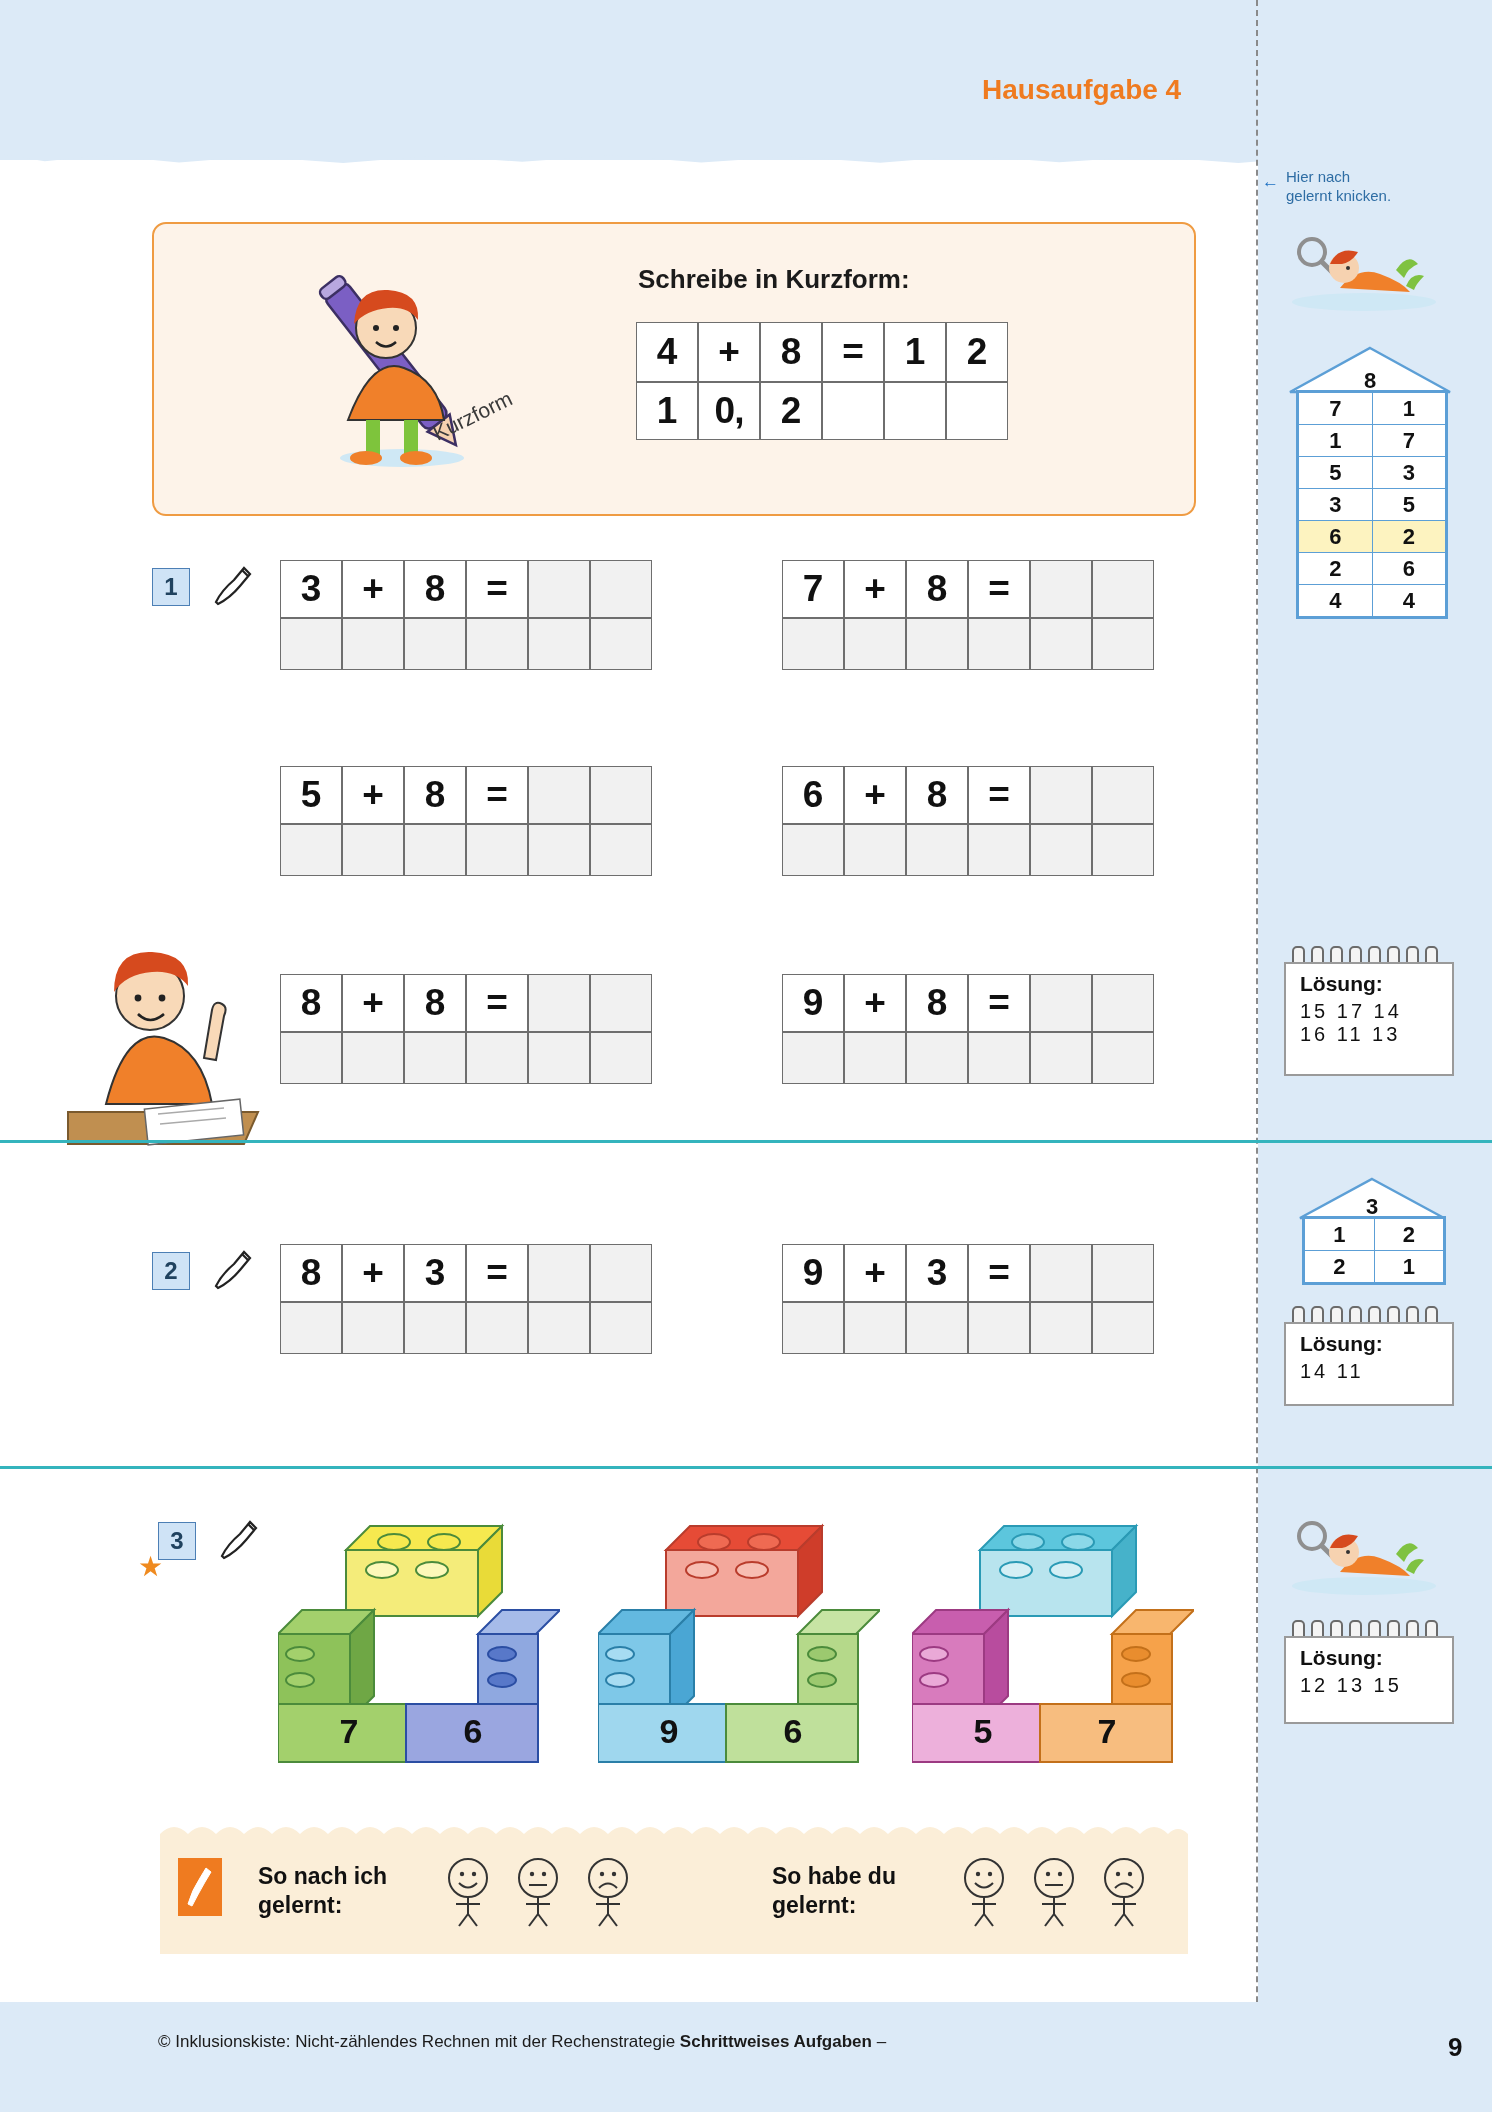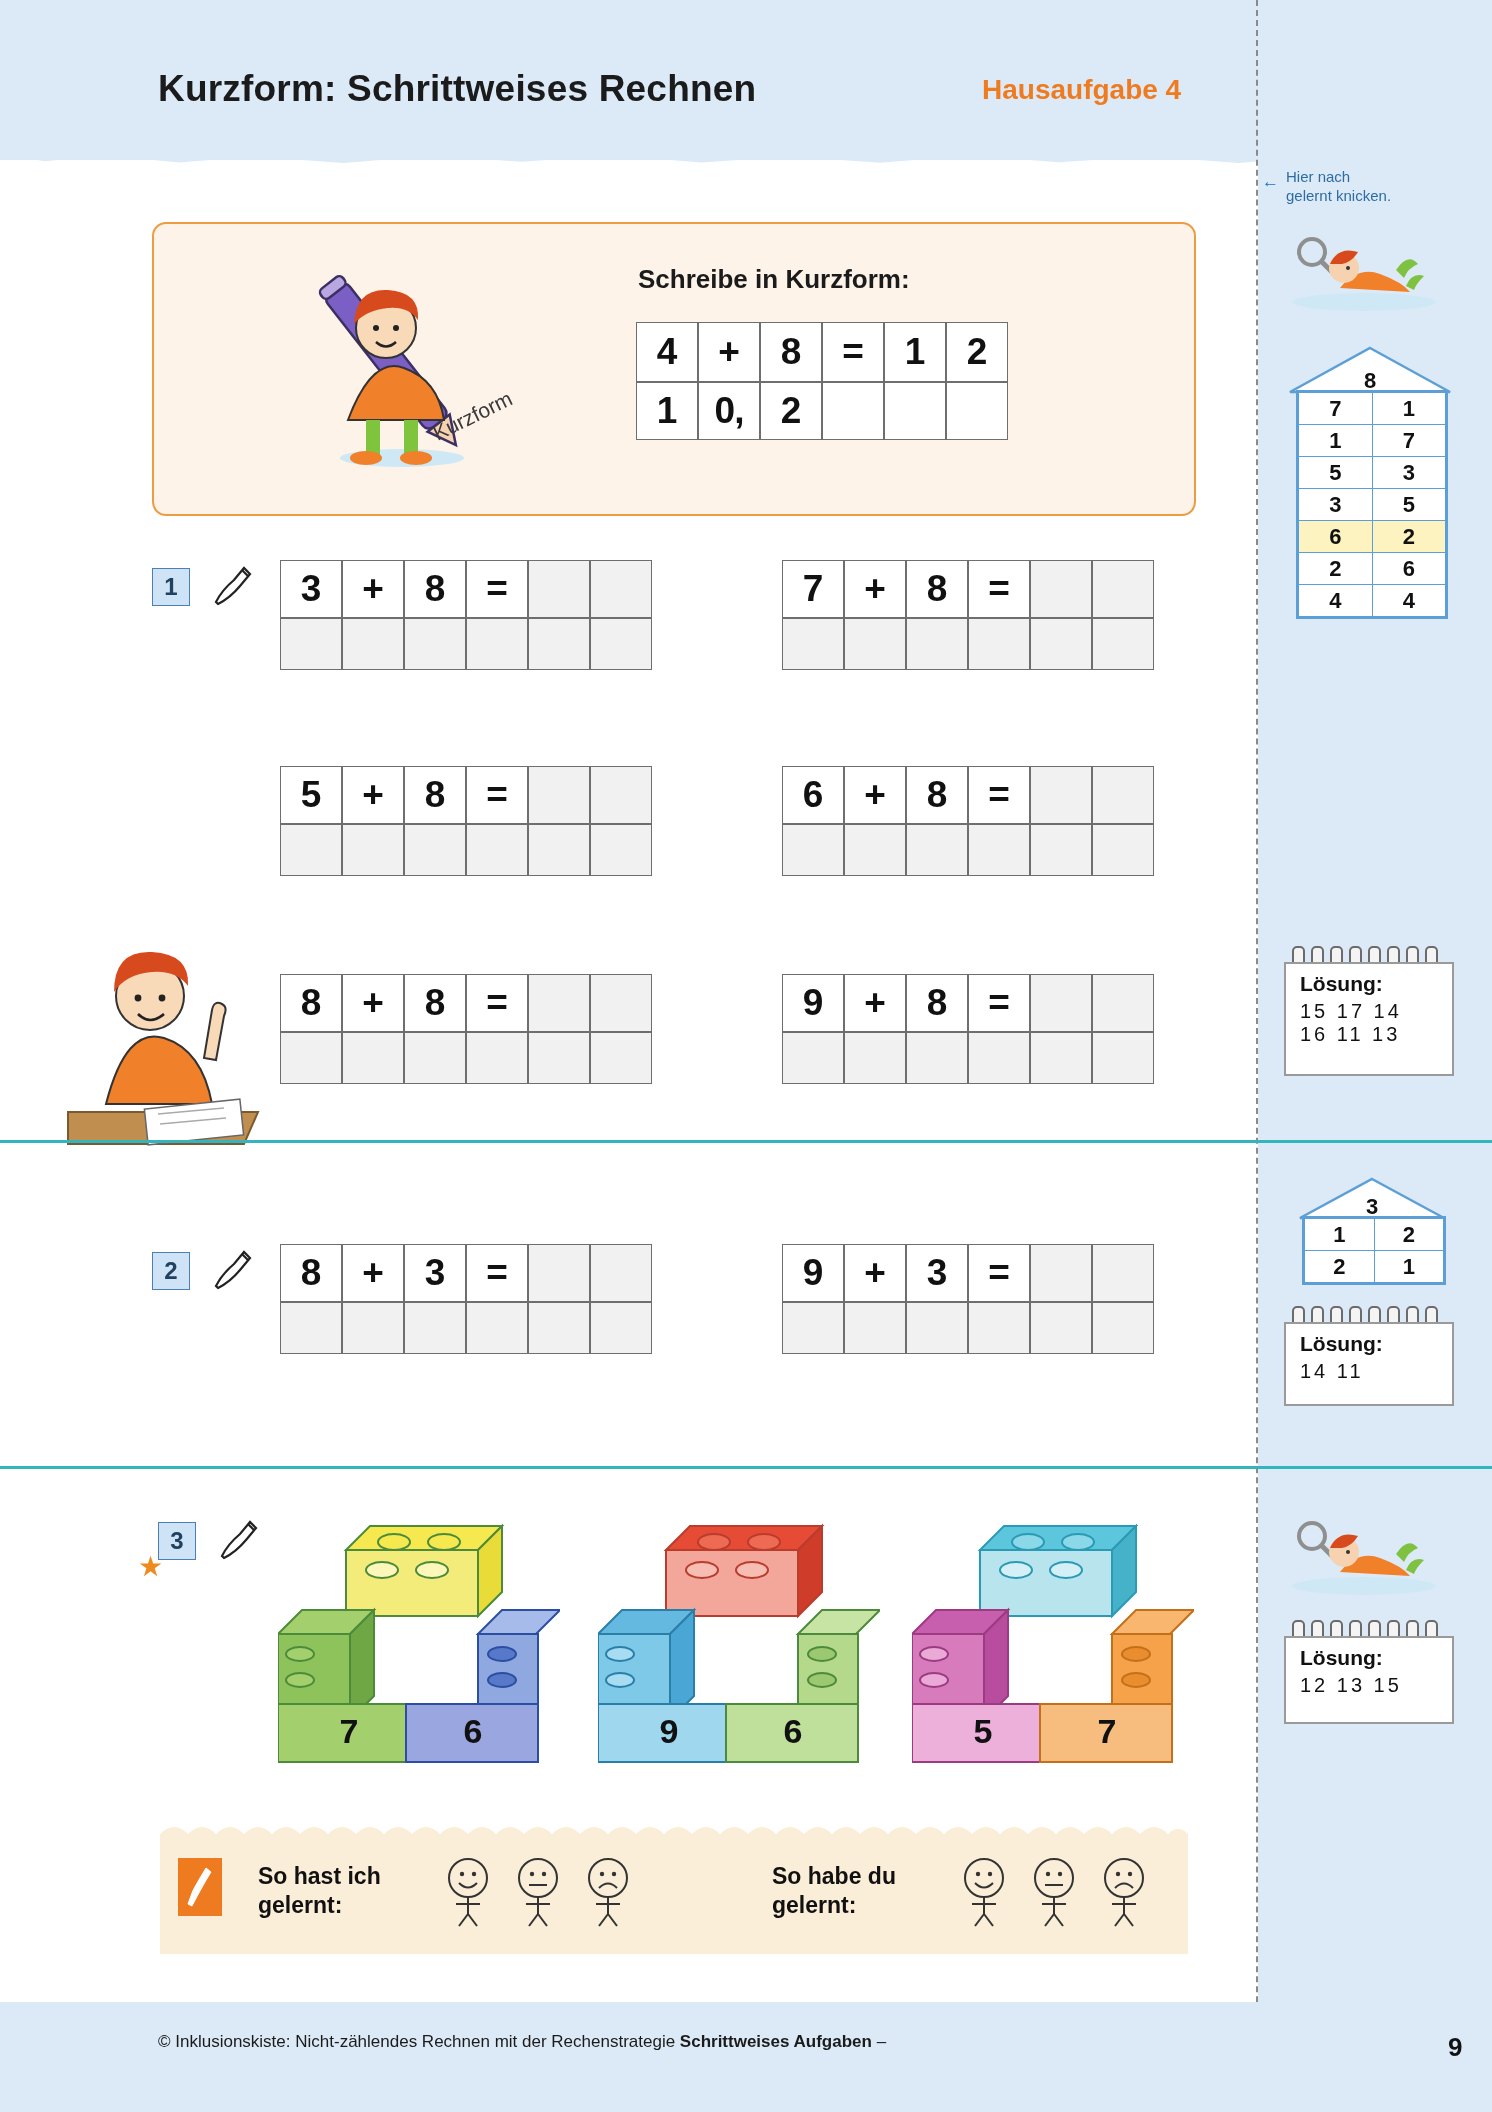--- a/index.html
+++ b/index.html
@@ -264,21 +264,20 @@
     font-size: 21px;
     color: #3a3a3a;
   }
 </style>
 </head>
 <body>
 
 <div class="page">
 
   <div class="header-band"></div>
-  <div class="header-title">Kurzform: Schrittweises Rechnen</div>
   <div class="header-hw">Hausaufgabe 4</div>
 
   <div class="book-icon">
     <div class="sq"></div>
     <svg width="110" height="104" viewBox="0 0 110 104">
       <g transform="translate(8,6)">
         <path d="M4 14 C18 4, 36 6, 46 16 L46 78 C36 68, 18 66, 4 76 Z" fill="#ffffff" stroke="#333" stroke-width="2.2"></path>
         <path d="M88 14 C74 4, 56 6, 46 16 L46 78 C56 68, 74 66, 88 76 Z" fill="#ffffff" stroke="#333" stroke-width="2.2"></path>
         <circle cx="26" cy="30" r="2.2" fill="#333"></circle>
         <circle cx="36" cy="28" r="2.2" fill="#333"></circle>
@@ -729,21 +728,21 @@
   <svg class="reflect-scallop" viewBox="0 0 1028 18" preserveAspectRatio="none">
     <path d="M0 18 L0 10 Q14 -4 28 10 Q42 -4 56 10 Q70 -4 84 10 Q98 -4 112 10 Q126 -4 140 10 Q154 -4 168 10 Q182 -4 196 10 Q210 -4 224 10 Q238 -4 252 10 Q266 -4 280 10 Q294 -4 308 10 Q322 -4 336 10 Q350 -4 364 10 Q378 -4 392 10 Q406 -4 420 10 Q434 -4 448 10 Q462 -4 476 10 Q490 -4 504 10 Q518 -4 532 10 Q546 -4 560 10 Q574 -4 588 10 Q602 -4 616 10 Q630 -4 644 10 Q658 -4 672 10 Q686 -4 700 10 Q714 -4 728 10 Q742 -4 756 10 Q770 -4 784 10 Q798 -4 812 10 Q826 -4 840 10 Q854 -4 868 10 Q882 -4 896 10 Q910 -4 924 10 Q938 -4 952 10 Q966 -4 980 10 Q994 -4 1008 10 Q1018 0 1028 10 L1028 18 Z" fill="#fbeed8"></path>
   </svg>
   <div class="reflect"></div>
   <div class="reflect-ico">
     <svg width="44" height="58" viewBox="0 0 44 58">
       <path d="M10 46 q4 -14 12 -26 l6 -10 5 4 -6 10 q-8 14 -13 24 z" fill="#ffffff" stroke="#fff" stroke-width="1"></path>
     </svg>
   </div>
   <div class="reflect-text" style="left:258px;top:1862px;">
-    <div>So hast ich</div>
+    <div>So nach ich</div>
     <div>gelernt:</div>
   </div>
   <div class="reflect-text" style="left:772px;top:1862px;">
     <div>So habe du</div>
     <div>gelernt:</div>
   </div>
 
   <svg style="position:absolute;left:440px;top:1852px;" width="200" height="80" viewBox="0 0 200 80">
     <g>
       <circle cx="28" cy="26" r="19" fill="none" stroke="#333" stroke-width="2"></circle>

